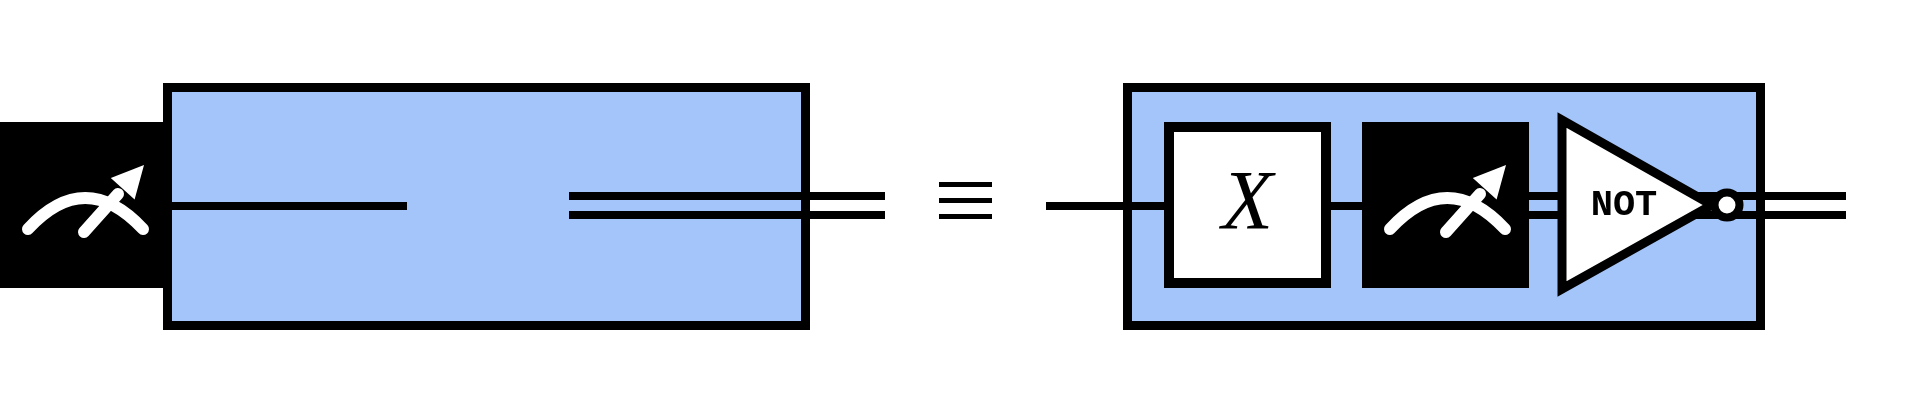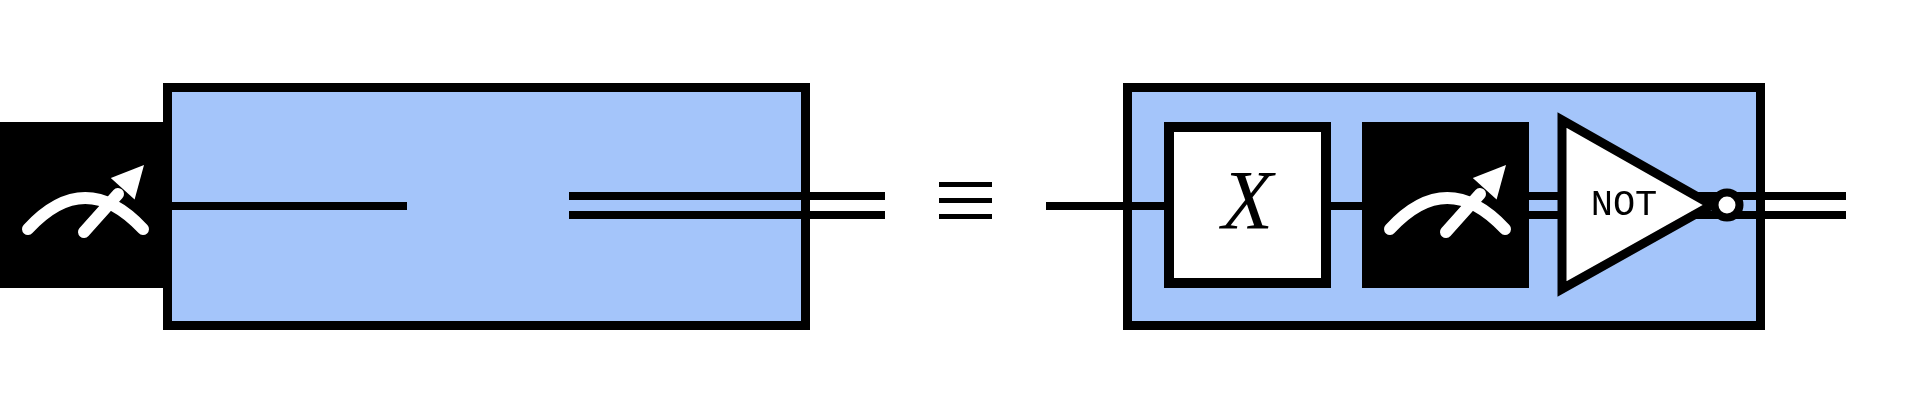--- a/index.html
+++ b/index.html
@@ -88,21 +88,21 @@
     position: absolute;
     left: 1570px;
     top: 187px;
     width: 108px;
     height: 36px;
     z-index: 5;
     display: flex;
     align-items: center;
     justify-content: center;
     font-family: "Liberation Mono", monospace;
-    font-weight: normal;
+    font-weight: bold;
     font-size: 37px;
     line-height: 1;
     color: var(--line);
     user-select: none;
   }
 </style>
 </head>
 <body>
 
 <div class="canvas">

